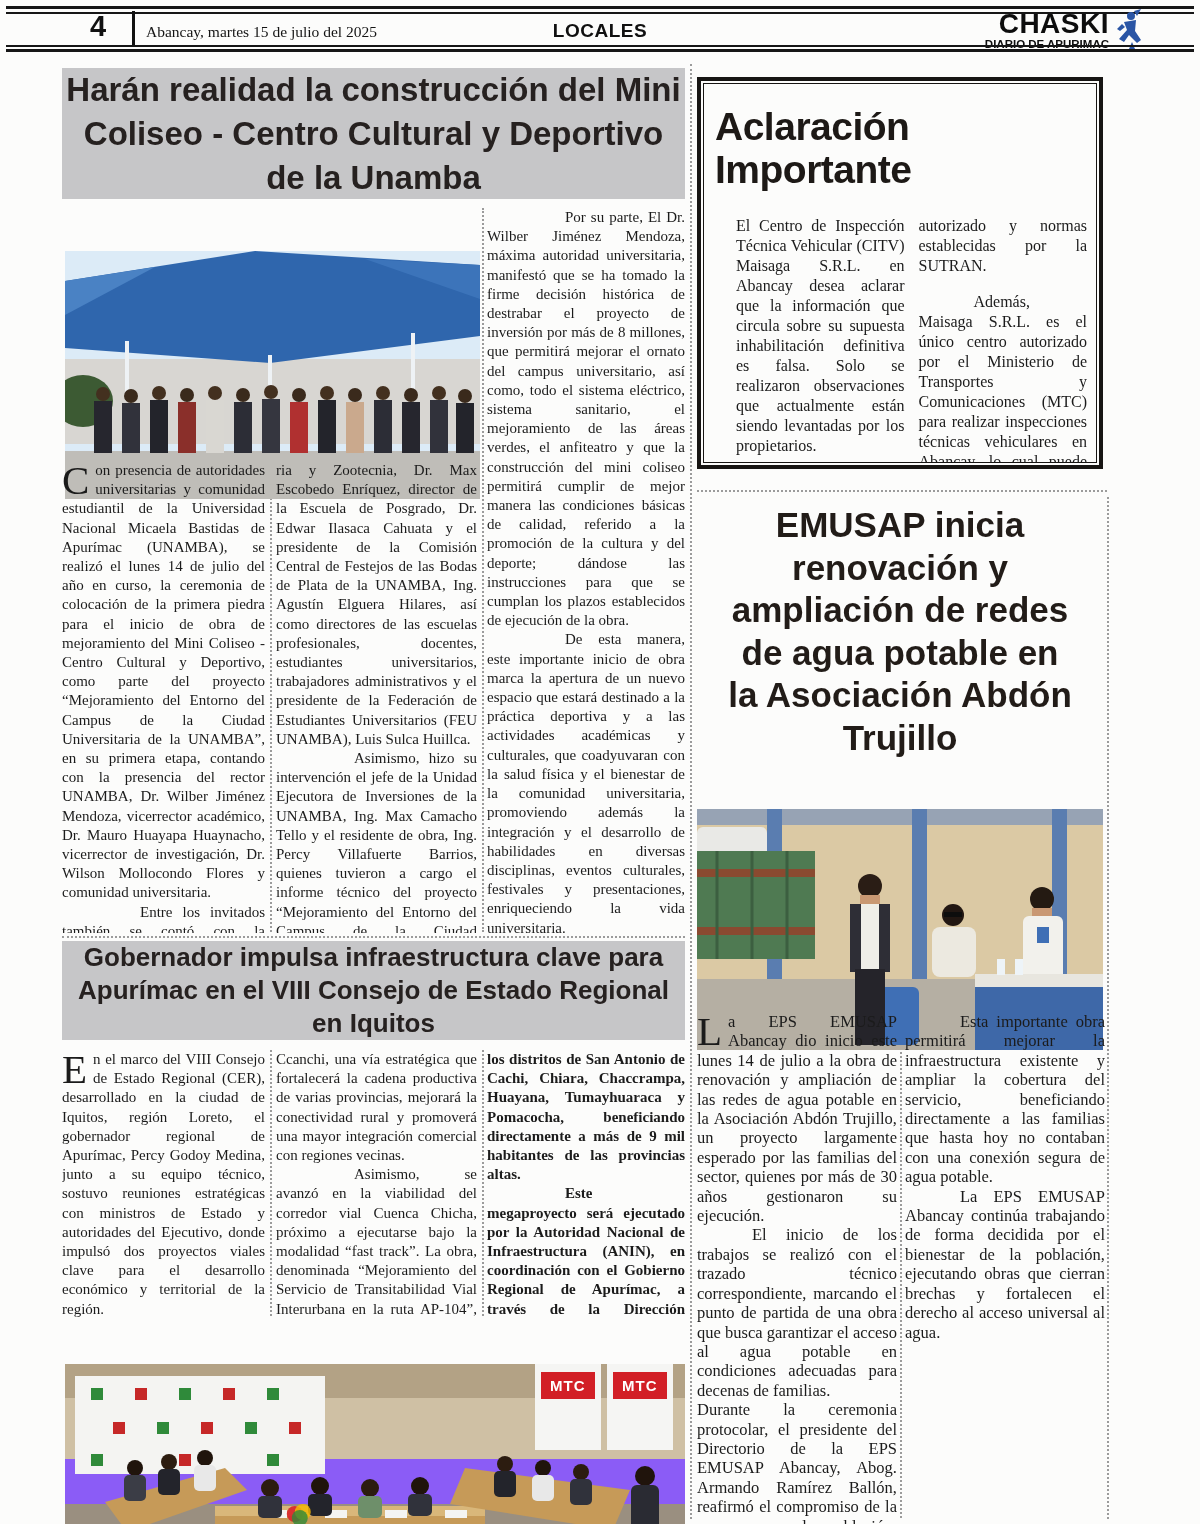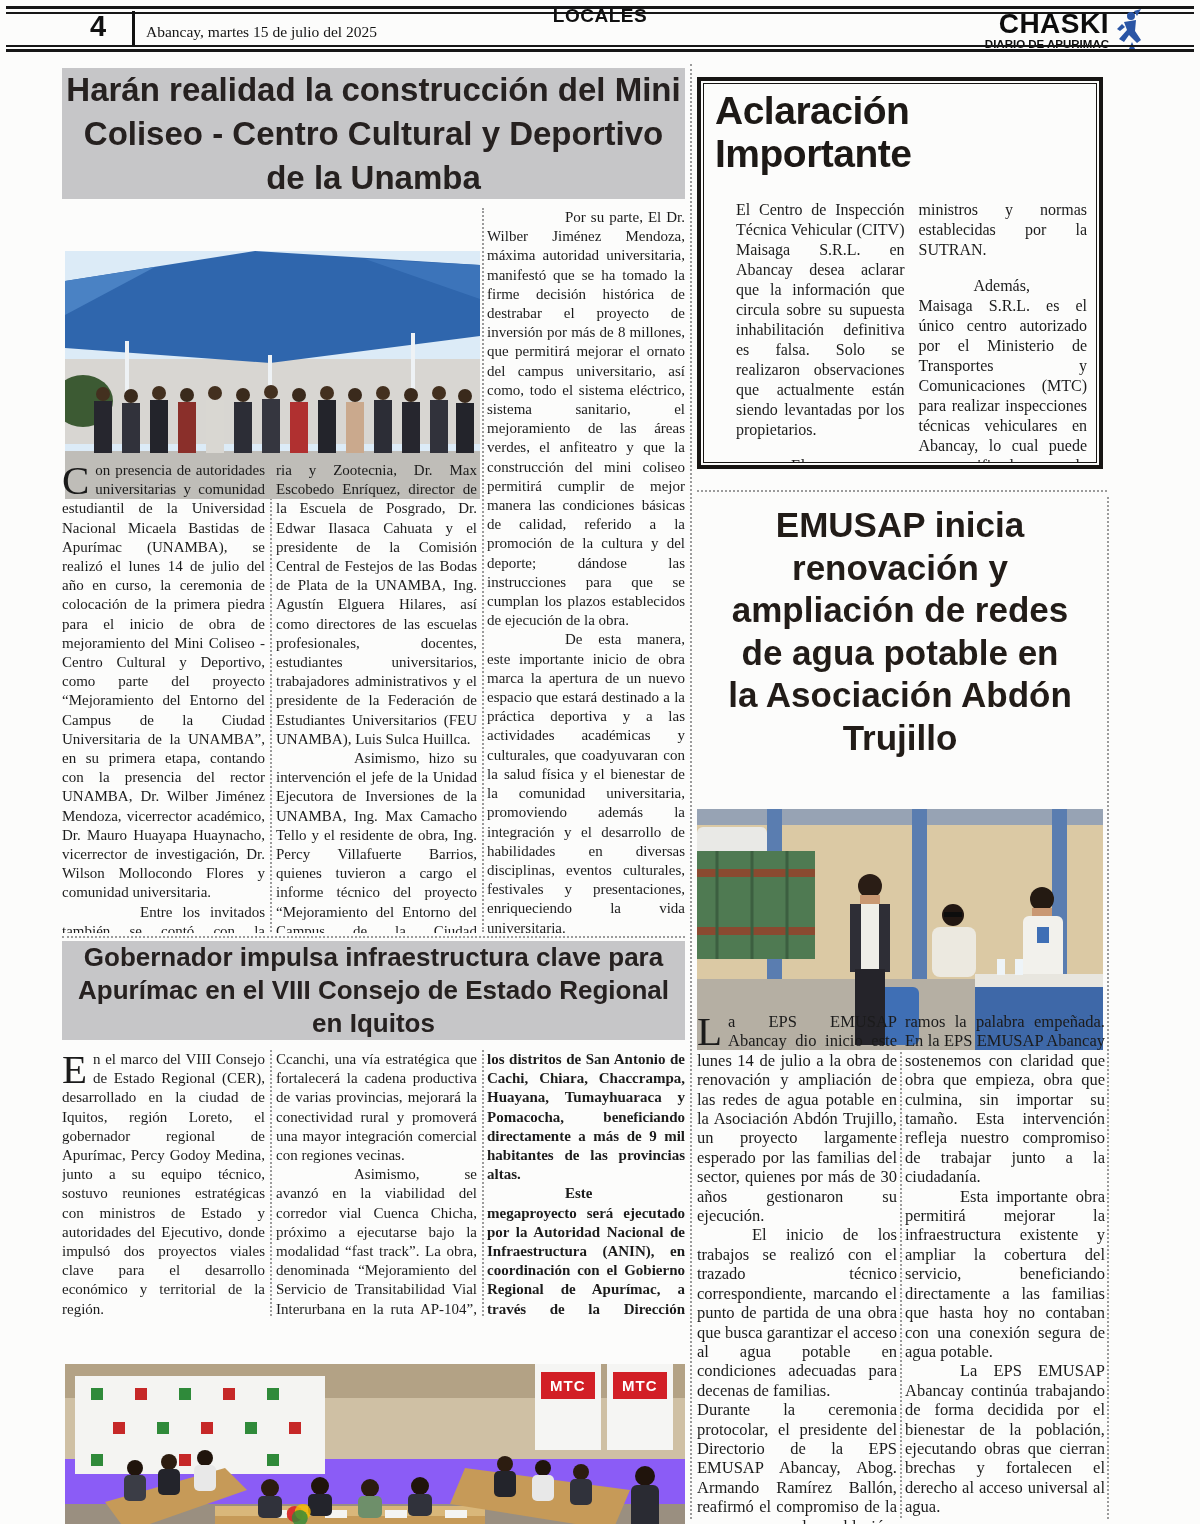--- a/index.html
+++ b/index.html
@@ -12,21 +12,21 @@
   .abs{position:absolute;}
   
   .rule{position:absolute;left:6px;right:6px;background:#161616;}
   .rule-ta{top:6px;height:3px;}
   .rule-tb{top:12px;height:1.5px;}
   .rule-ba{top:45px;height:1.5px;}
   .rule-bb{top:49px;height:3px;}
   .page-num{left:90px;top:12px;font:bold 29px/1 "Liberation Sans",sans-serif;color:#111;}
   .num-divider{left:132px;top:11px;width:3px;height:34px;background:#111;}
   .edition-date{left:146px;top:23px;font-size:15.5px;color:#141414;}
-  .section-title{left:50%;transform:translateX(-50%);top:6px;
+  .section-title{left:50%;transform:translateX(-50%);top:21px;
     font:bold 19px/1 "Liberation Sans",sans-serif;letter-spacing:.5px;color:#101010;}
   .masthead-right{right:56px;top:9px;display:flex;align-items:center;gap:5px;}
   .masthead-text{text-align:right;}
   .masthead-title{font:bold 28px/1 "Liberation Sans",sans-serif;letter-spacing:.5px;color:#0d0d0d;}
   .masthead-sub{font:bold 11.5px/1.2 "Liberation Sans",sans-serif;color:#0d0d0d;}
   .chaski-svg{width:30px;height:40px;}
   
   .headline-gray{background:#c6c6c8;text-align:center;color:#262120;
     font-family:"Liberation Sans",sans-serif;font-weight:bold;margin:0;}
   .headline-unamba{left:62px;top:68px;width:623px;height:131px;font-size:33px;line-height:44px;}
@@ -44,21 +44,21 @@
   .a1c2{left:276px;top:461px;width:201px;height:472px;}
   .a1c3{left:487px;top:208px;width:198px;height:726px;}
   .gvc1{left:62px;top:1050px;width:203px;height:267px;}
   .gvc2{left:276px;top:1050px;width:201px;height:267px;}
   .gvc3{left:487px;top:1050px;width:198px;height:267px;font-weight:bold;}
   .emc1{left:697px;top:1012px;width:200px;height:512px;}
   .emc2{left:905px;top:1012px;width:200px;height:512px;}
   .dropcap{float:left;font-size:41px;line-height:33px;padding:3px 6px 0 0;font-weight:normal;}
   
   .clar-box{left:697px;top:77px;width:406px;height:392px;border:4px solid #171513;box-sizing:border-box;}
-  .clar-inner{position:absolute;inset:2px;border:1px solid #171513;padding:6px 9px;overflow:hidden;box-sizing:border-box;}
+  .clar-inner{position:absolute;inset:2px;border:1px solid #171513;padding:22px 9px;overflow:hidden;box-sizing:border-box;}
   .clar-title{margin:0 0 8px 2px;font:bold 39px/1.1 "Liberation Sans",sans-serif;
     letter-spacing:-.5px;color:#1d1916;}
   .clar-cols{display:flex;gap:14px;margin-left:23px;}
   .clar-col{flex:1;font-size:16px;line-height:20px;text-align:justify;}
   
   .sep-v{position:absolute;width:0;border-left:2px dotted #9b9b9b;}
   .sep-h{position:absolute;height:0;border-top:2px dotted #9b9b9b;}
   .sep-main{left:690px;top:64px;height:1455px;}
   .sep-a1-12{left:270px;top:462px;height:470px;}
   .sep-a1-23{left:482px;top:208px;height:724px;}
@@ -188,21 +188,21 @@
 
   <aside class="abs clar-box">
     <div class="clar-inner">
       <h2 class="clar-title">Aclaración Importante</h2>
       <div class="clar-cols">
         <div class="clar-col">
           <p>El Centro de Inspección Técnica Vehicular (CITV) Maisaga S.R.L. en Abancay desea aclarar que la información que circula sobre su supuesta inhabilitación definitiva es falsa. Solo se realizaron observaciones que actualmente están siendo levantadas por los propietarios.</p>
           <p class="ind-sm">El proceso administrativo correspondiente aún no ha concluido y no se ha tomado ninguna decisión final sobre la inhabilitación del centro. El CITV Maisaga S.R.L. sigue operando y trabajando para cumplir con los</p>
         </div>
         <div class="clar-col">
-          <p>ministros y normas establecidas por la SUTRAN.</p>
+          <p>autorizado y normas establecidas por la SUTRAN.</p>
           <p class="ind-sm">Además, Maisaga S.R.L. es el único centro autorizado por el Ministerio de Transportes y Comunicaciones (MTC) para realizar inspecciones técnicas vehiculares en Abancay, lo cual puede ser verificado en la página web oficial del MTC.</p>
 
         </div>
       </div>
     </div>
   </aside>
 
   <h1 class="abs headline-emusap">EMUSAP inicia renovación y ampliación de redes de agua potable en la Asociación Abdón Trujillo</h1>
 
   <div class="photo photo2">
@@ -241,21 +241,20 @@
       <rect x="318" y="150" width="8" height="16" fill="#eef4f8"></rect>
     </svg>
   </div>
 
   <div class="body-col em emc1">
     <p><span class="dropcap">L</span><span>a EPS EMUSAP Abancay dio inicio este lunes 14 de julio a la obra de renovación y ampliación de las redes de agua potable en la Asociación Abdón Trujillo, un proyecto largamente esperado por las familias del sector, quienes por más de 30 años gestionaron su ejecución.</span></p>
     <p class="ind-sm">El inicio de los trabajos se realizó con el trazado técnico correspondiente, marcando el punto de partida de una obra que busca garantizar el acceso al agua potable en condiciones adecuadas para decenas de familias.</p>
     <p>Durante la ceremonia protocolar, el presidente del Directorio de la EPS EMUSAP Abancay, Abog. Armando Ramírez Ballón, reafirmó el compromiso de la empresa con la población: “Hoy hon-</p>
   </div>
   <div class="body-col em emc2">
-    <p>ramos la palabra empeñada. En la EPS EMUSAP Abancay sostenemos con claridad que obra que empieza, obra que culmina, sin importar su tamaño. Esta intervención refleja nuestro compromiso de trabajar junto a la ciudadanía.</p>
     <p class="ind-sm">Esta importante obra permitirá mejorar la infraestructura existente y ampliar la cobertura del servicio, beneficiando directamente a las familias que hasta hoy no contaban con una conexión segura de agua potable.</p>
     <p class="ind-sm">La EPS EMUSAP Abancay continúa trabajando de forma decidida por el bienestar de la población, ejecutando obras que cierran brechas y fortalecen el derecho al acceso universal al agua.</p>
   </div>
 
   <h1 class="abs headline-gray headline-governor">Gobernador impulsa infraestructura clave para Apurímac en el VIII Consejo de Estado Regional en Iquitos</h1>
 
   <div class="body-col a1 gvc1">
     <p><span class="dropcap">E</span><span>n el marco del VIII Consejo de Estado Regional (CER), desarrollado en la ciudad de Iquitos, región Loreto, el gobernador regional de Apurímac, Percy Godoy Medina, junto a su equipo técnico, sostuvo reuniones estratégicas con ministros de Estado y autoridades del Ejecutivo, donde impulsó dos proyectos viales clave para el desarrollo económico y territorial de la región.</span></p>
 
   </div>

